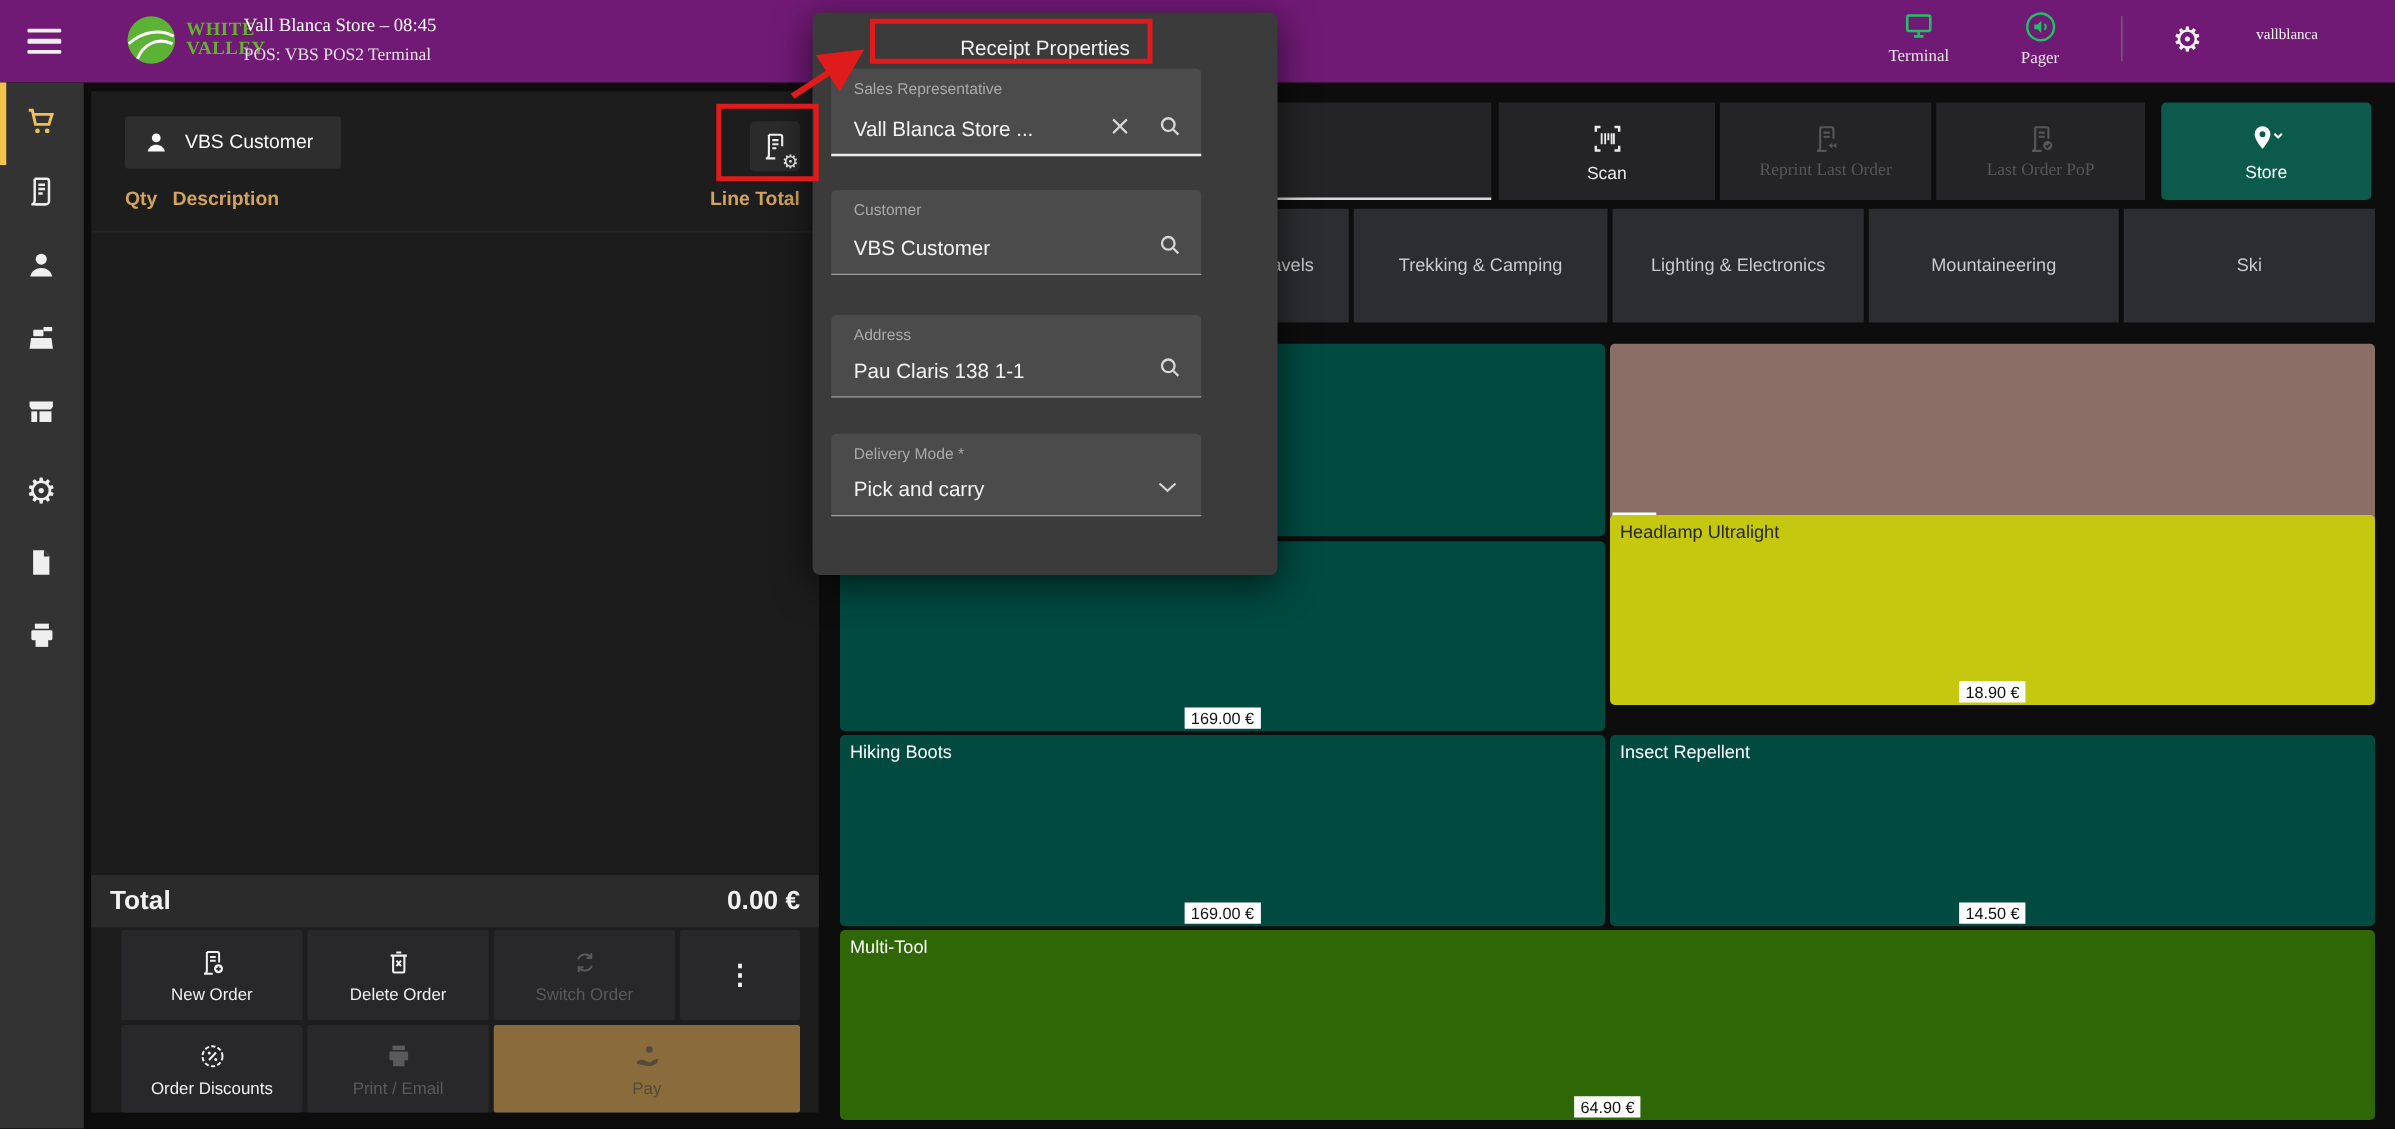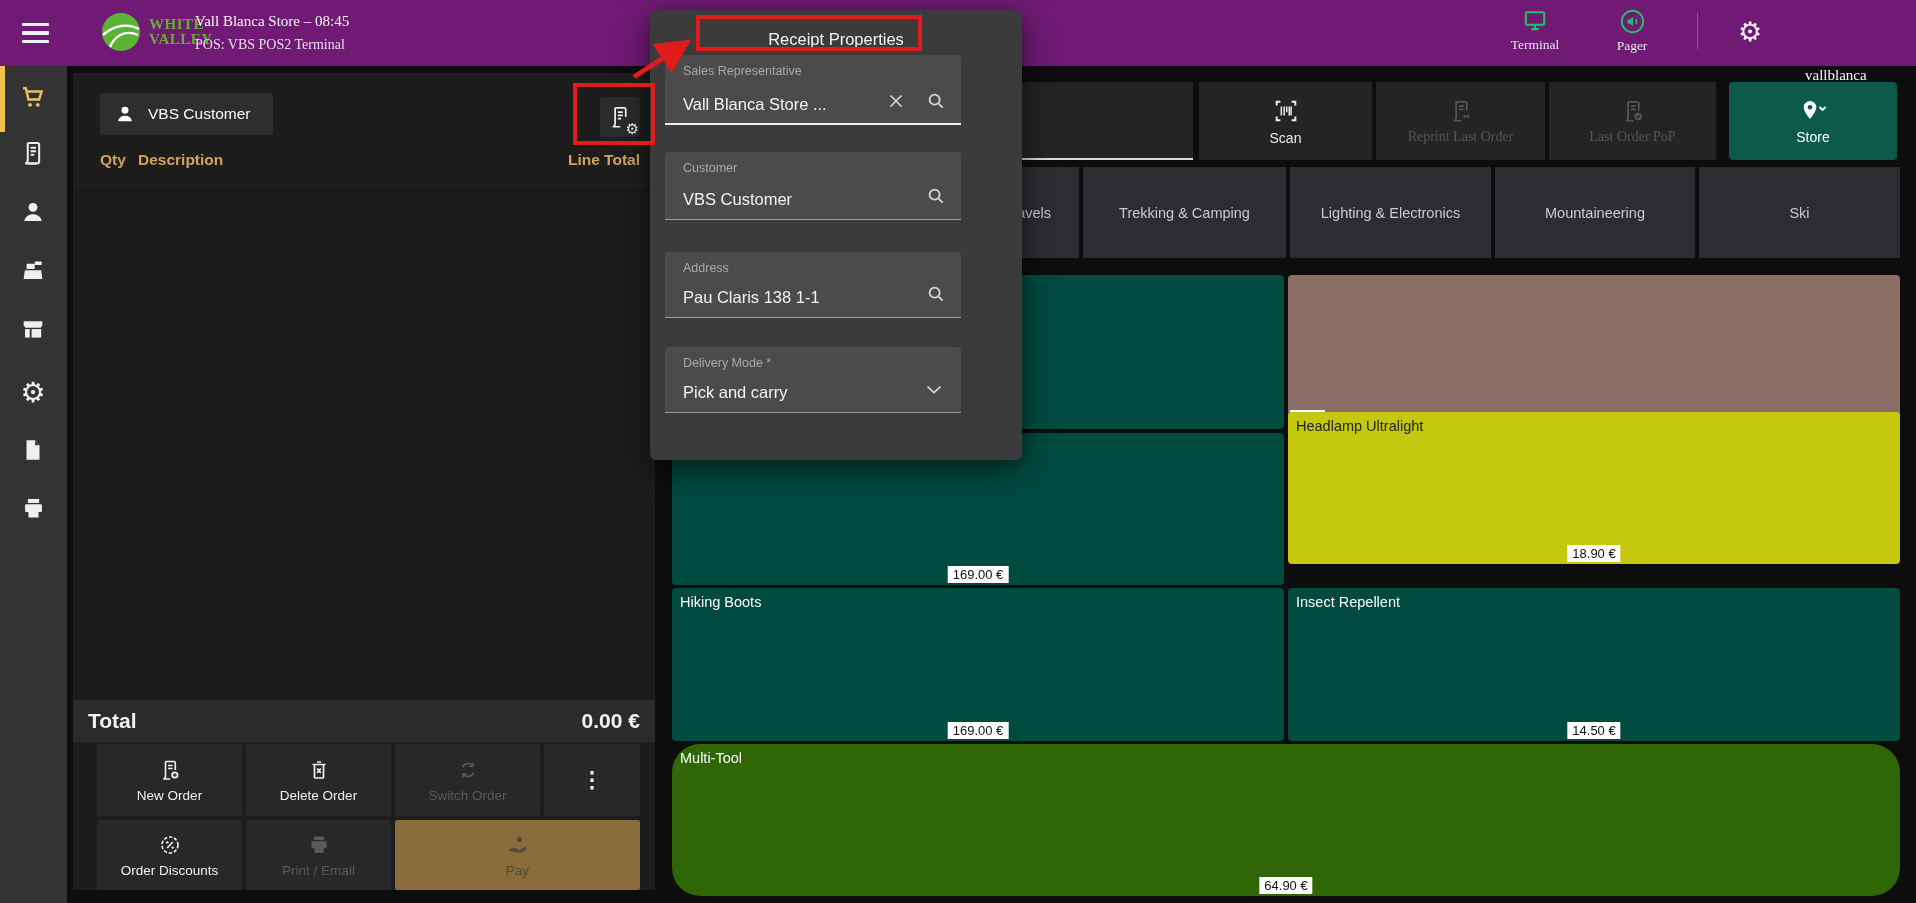--- a/index.html
+++ b/index.html
@@ -16,21 +16,21 @@
   #logo{left:100px;top:11px;display:flex;align-items:center;gap:7px;}
   #logo .logo-text{font-weight:bold;color:#63b32e;font-size:15px;line-height:15px;letter-spacing:.5px;}
   #store-lines{left:195px;top:10px;line-height:23px;}
   #store-lines .l1{font-size:15px;color:#fafafa;}
   #store-lines .l2{font-size:14px;color:#e2e2e2;}
   .topbar-item{top:8px;width:90px;display:flex;flex-direction:column;align-items:center;gap:3px;cursor:pointer;}
   .topbar-item .lbl{font-size:13.5px;color:#e6e6e6;}
   #tb-divider{left:1697px;top:13px;width:1px;height:36px;background:#6f6f6f;}
   #tb-gear{left:1732px;top:14px;width:36px;height:36px;color:#f0f0f0;font-size:27px;line-height:36px;
            text-align:center;cursor:pointer;}
-  #tb-user{left:1805px;top:20px;font-size:15px;color:#fafafa;margin-top:47px;}
+  #tb-user{left:1805px;top:20px;font-size:12px;color:#fafafa;}
 
   
   #sidebar{left:0;top:66px;width:67px;height:837px;background:#333333;}
   .side-icon{position:absolute;left:13px;width:40px;height:40px;color:#efefef;display:flex;
              align-items:center;justify-content:center;cursor:pointer;}
   .side-icon.active{color:#eec05c;}
   #active-bar{left:0;top:0;width:5px;height:66px;background:#f2c14e;position:absolute;}
 
   
   #panel{left:73px;top:73px;width:582px;height:817px;background:#1d1d1d;}
@@ -75,21 +75,21 @@
 
   
   .tile{position:absolute;border-radius:4px;cursor:pointer;}
   .tile .pname{position:absolute;left:8px;top:6px;font-size:14.5px;}
   .tile .ptag{position:absolute;bottom:2px;left:50%;transform:translateX(-50%);background:#fff;color:#111;
       font-size:13px;padding:1px 5px;white-space:nowrap;}
   .tile .ptag.left{left:2px;transform:none;}
   .tile .ptag.cut{left:308px;transform:none;}
   .teal{background:#014a40;color:#fff;}
   .yellow{background:#c6c70f;color:#23261a;}
-  .green{background:#2f6606;color:#fff;border-radius:28px;}
+  .green{background:#2f6606;color:#fff;}
   .brown{background:#8b6f66;color:#fff;}
   #t-r1c1{left:672px;top:275px;width:612px;height:154px;}
   #t-r1c2{left:1288px;top:275px;width:612px;height:154px;}
   #t-r2c1{left:672px;top:433px;width:612px;height:152px;}
   #t-r2c2{left:1288px;top:412px;width:612px;height:152px;}
   #t-r3c1{left:672px;top:588px;width:612px;height:153px;}
   #t-r3c2{left:1288px;top:588px;width:612px;height:153px;}
   #t-r4{left:672px;top:744px;width:1228px;height:152px;}
 
   

